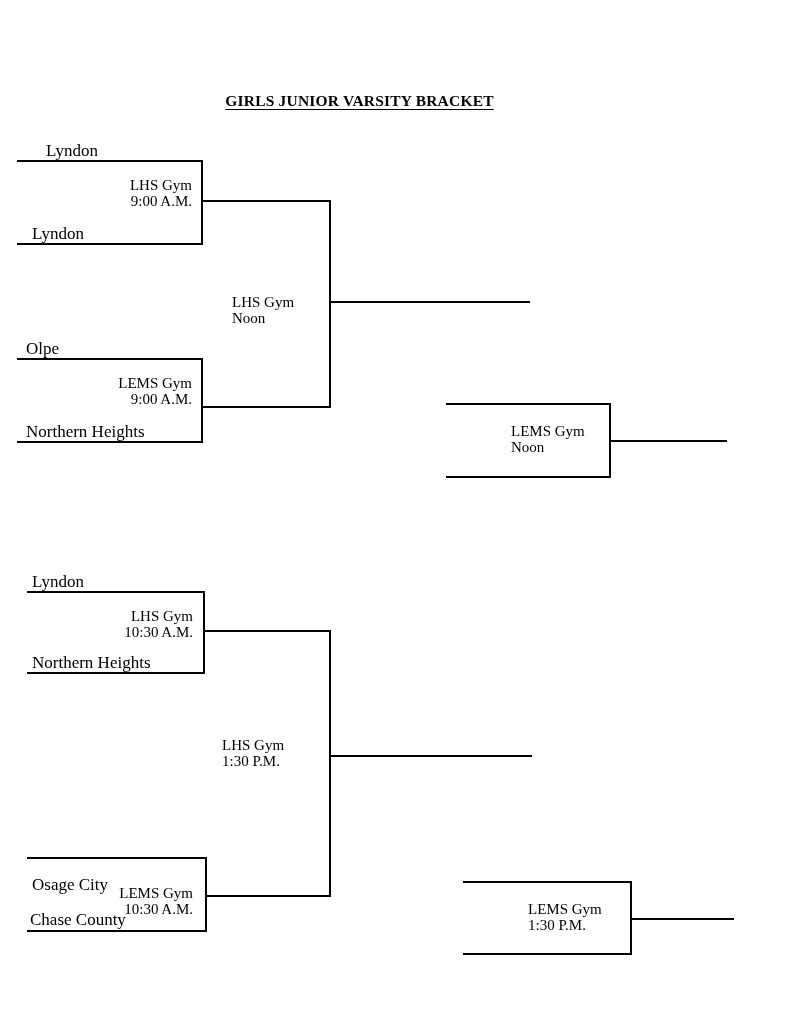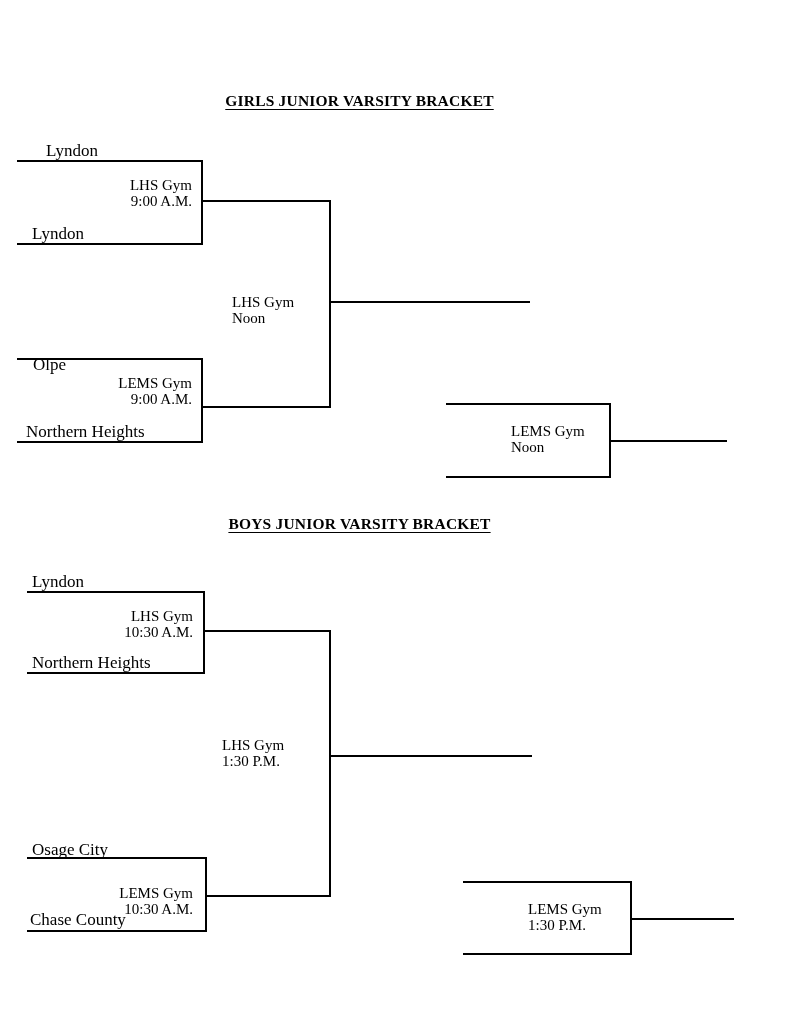--- a/index.html
+++ b/index.html
@@ -71,45 +71,44 @@
 </style>
 </head>
 <body>
 
 <div class="page">
 
   <div class="bracket-title" id="girls-title">GIRLS JUNIOR VARSITY BRACKET</div>
 
   <div class="team-label" style="left:46px; top:144px;">Lyndon</div>
   <div class="team-label" style="left:32px; top:227px;">Lyndon</div>
-  <div class="team-label" style="left:33px; top:342px;margin-top:16px;">Olpe</div>
+  <div class="team-label" style="left:26px; top:342px;">Olpe</div>
   <div class="team-label" style="left:26px; top:425px;">Northern Heights</div>
 
   <div class="game-label align-right" style="left:75px; top:178px; width:117px;">
     <span class="ln">LHS Gym</span>
     <span class="ln">9:00 A.M.</span>
   </div>
   <div class="game-label align-right" style="left:70px; top:376px; width:122px;">
     <span class="ln">LEMS Gym</span>
     <span class="ln">9:00 A.M.</span>
   </div>
   <div class="game-label align-left" style="left:232px; top:295px; width:100px;">
     <span class="ln">LHS Gym</span>
     <span class="ln">Noon</span>
   </div>
   <div class="game-label align-left" style="left:511px; top:424px; width:100px;">
     <span class="ln">LEMS Gym</span>
     <span class="ln">Noon</span>
   </div>
 
-  <div class="bracket-title" id="boys-title">BOYS JUNIOR VARSITY BRACKET</div>
 
   <div class="team-label" style="left:32px; top:575px;">Lyndon</div>
   <div class="team-label" style="left:32px; top:656px;">Northern Heights</div>
-  <div class="team-label" style="left:32px; top:843px;text-align:right;">Osage City</div>
+  <div class="team-label" style="left:32px; top:878px;text-align:right;">Osage City</div>
   <div class="team-label" style="left:30px; top:913px;">Chase County</div>
 
   <div class="game-label align-right" style="left:68px; top:609px; width:125px;">
     <span class="ln">LHS Gym</span>
     <span class="ln">10:30 A.M.</span>
   </div>
   <div class="game-label align-right" style="left:68px; top:886px; width:125px;">
     <span class="ln">LEMS Gym</span>
     <span class="ln">10:30 A.M.</span>
   </div>

